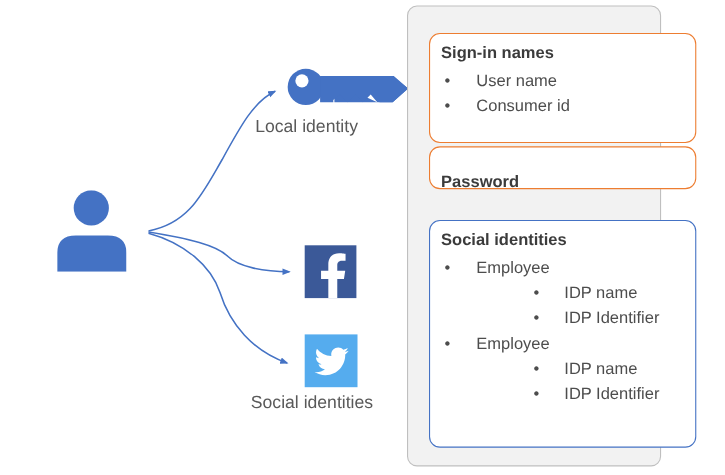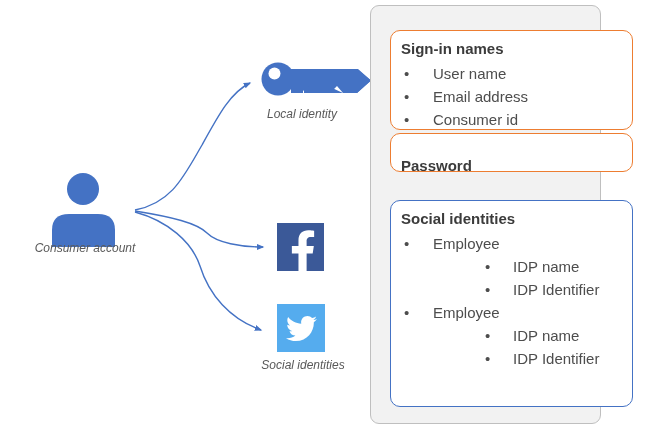--- a/index.html
+++ b/index.html
@@ -18,25 +18,24 @@
   .connectors {
     position: absolute;
     left: 0; top: 0;
     width: 659px; height: 432px;
     pointer-events: none;
   }
 
   
   .node-label {
     position: absolute;
-    font-size: 12px;
+    font-size: 16px;
     color: #595959;
-    text-align: center;
+    text-align: left;
     white-space: nowrap;
-    font-style: italic;
   }
 
   .icon-svg { position: absolute; display: block; }
 
   
   .tile {
     position: absolute;
     overflow: hidden;
   }
   .tile svg { position: absolute; display: block; }
@@ -105,21 +104,20 @@
       <path d="M135 210 C 172 203, 184 176, 202 145 C 219 114, 231 92, 250 83" marker-end="url(#ah)"></path>
       <path d="M135 211 C 172 217, 197 223, 207 233 C 217 243, 241 247, 263 247" marker-end="url(#ah)"></path>
       <path d="M135 212 C 168 221, 192 242, 200 266 C 209 295, 230 319, 261 330" marker-end="url(#ah)"></path>
     </g>
   </svg>
 
   <svg class="icon-svg" style="left:52px; top:173px;" width="63" height="74" viewBox="0 0 63 74">
     <circle cx="31" cy="16" r="16" fill="#4472C4"></circle>
     <path d="M0 74 V57 Q0 41 17 41 H46 Q63 41 63 57 V74 Z" fill="#4472C4"></path>
   </svg>
-  <div class="node-label" style="left:0px; top:241px; width:170px;">Consumer account</div>
 
   <svg class="icon-svg" style="left:261px; top:57px;" width="112" height="44" viewBox="0 0 112 44">
     <circle cx="17" cy="22" r="16.5" fill="#4472C4"></circle>
     <circle cx="13.5" cy="16.5" r="6" fill="#ffffff"></circle>
     <path d="M30 12 H97 L110 23.5 L96 36 H84 V36 L84 30 L77.5 24 L70.5 31 L63.5 24 L56.5 31 L49.5 24 L43 30.5 L43 36 H84 V36 H82 L82 36 Z" fill="#4472C4"></path>
     <path d="M30 12 H96 L110 23.5 L96 36 H82 L76 29 L69 36 L62 29 L55 36 L48 29 L42 34 V36 H30 Z" fill="#4472C4"></path>
   </svg>
   <div class="node-label" style="left:232px; top:107px; width:140px;">Local identity</div>
 
   <div class="tile tile-facebook">
@@ -134,21 +132,20 @@
     </svg>
   </div>
   <div class="node-label" style="left:228px; top:358px; width:150px;">Social identities</div>
 
   <div class="panel">
 
     <div class="attr-box orange box-signin">
       <div class="box-title">Sign-in names</div>
       <ul class="attr-list">
         <li>User name</li>
-        <li>Email address</li>
         <li>Consumer id</li>
       </ul>
     </div>
 
     <div class="attr-box orange box-password">
       <div class="box-title">Password</div>
     </div>
 
     <div class="attr-box blue box-social">
       <div class="box-title">Social identities</div>

